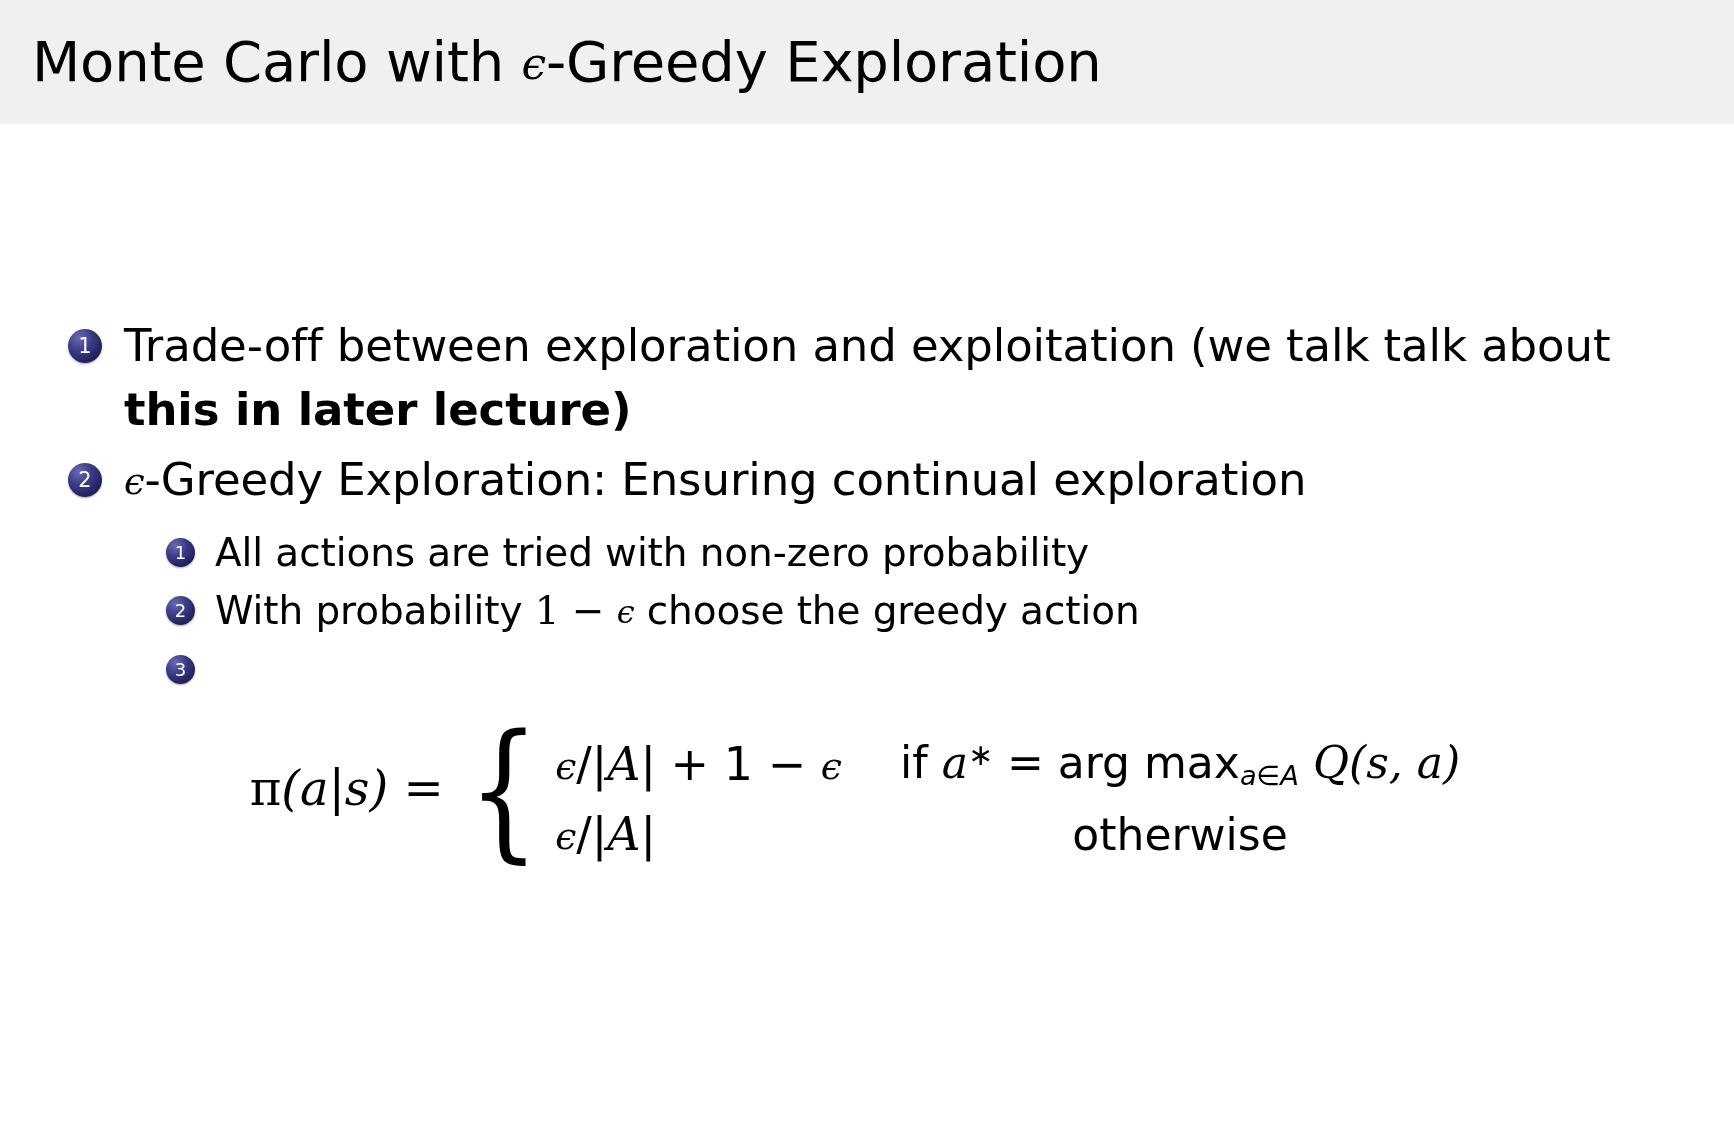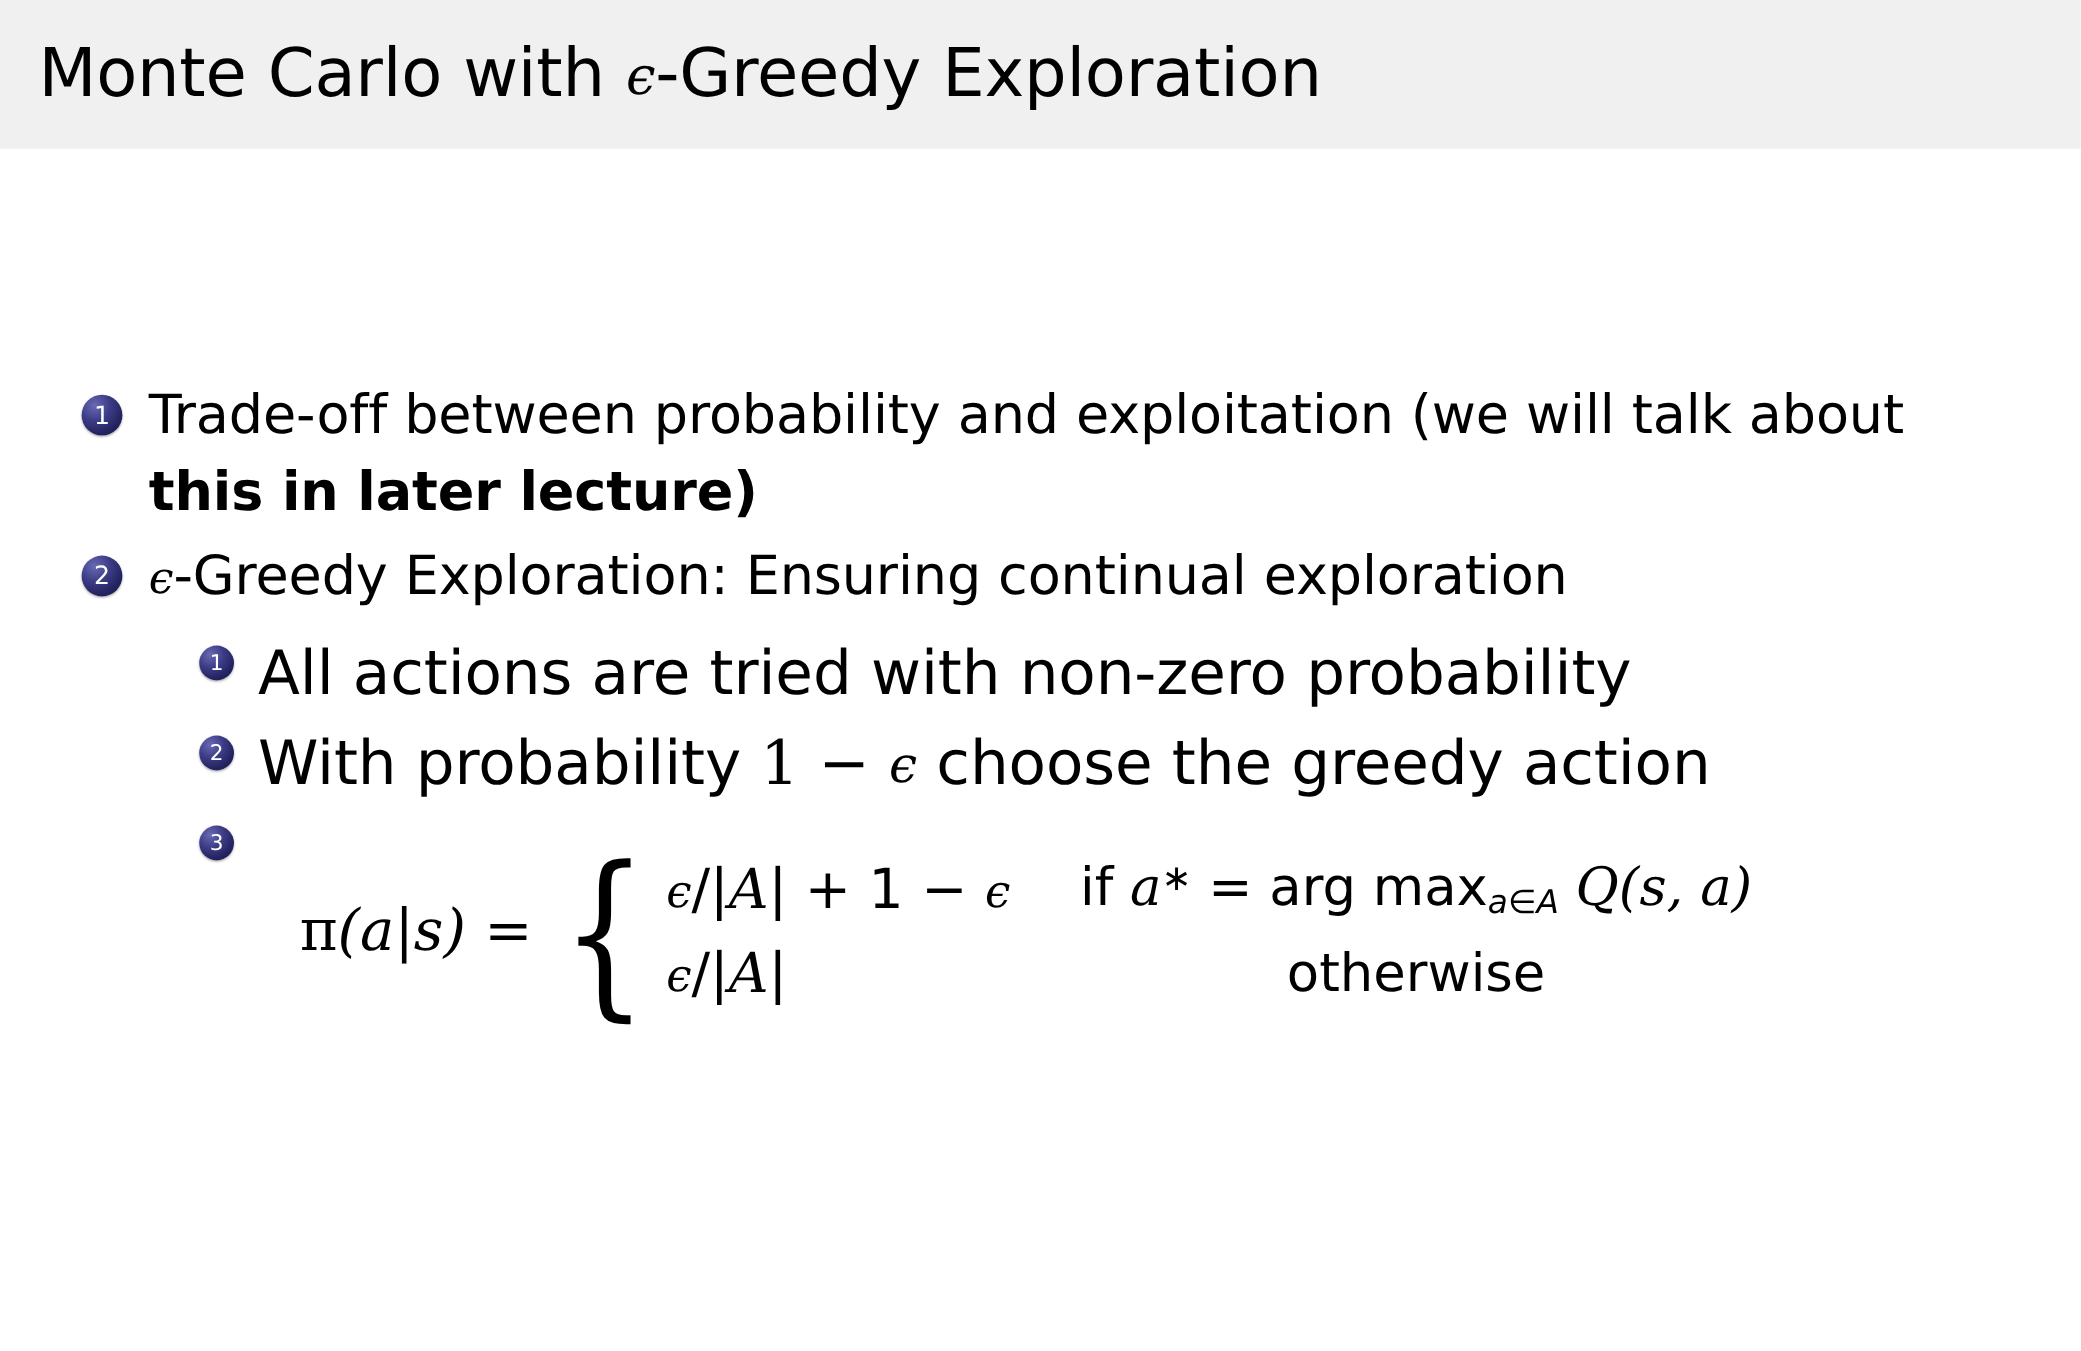--- a/index.html
+++ b/index.html
@@ -122,21 +122,21 @@
     margin-left: 98px;
   }
 
   .item2 {
     display: flex;
     align-items: flex-start;
     margin-bottom: 4px;
   }
 
   .item2-text {
-    font-size: 51px;
+    font-size: 39px;
     line-height: 1.40;
     letter-spacing: -0.1px;
     text-align: right;
   }
 
   .eps-i {
     font-family: "DejaVu Serif", "Liberation Serif", serif;
     font-style: italic;
     font-size: 0.82em;
     position: relative;
@@ -188,20 +188,21 @@
     position: relative;
     top: 2px;
   }
 
   .cases {
     display: grid;
     grid-template-columns: auto auto;
     column-gap: 58px;
     row-gap: 16px;
     align-items: center;
+    margin-top: 23px;
   }
 
   .case-val {
     font-size: 46px;
     white-space: nowrap;
     font-style: italic;
   }
 
   .case-cond {
     font-size: 44px;
@@ -249,21 +250,21 @@
   <div class="title-bar">
     <div class="slide-title"><span>Monte Carlo with </span><span class="eps">ϵ</span><span>-Greedy Exploration</span></div>
   </div>
 
   <div class="body">
 
     <div class="lvl1">
 
       <div class="item1">
         <span class="ball ball-l1">1</span>
-        <span class="item1-text"><span>Trade-off between probability and exploitation (we will talk about</span>
+        <span class="item1-text"><span>Trade-off between exploration and exploitation (we talk talk about</span>
           <span class="wrap2">this in later lecture)</span>
         </span>
       </div>
 
       <div class="item1">
         <span class="ball ball-l1">2</span>
         <span class="item1-text"><span class="eps-i">ϵ</span><span>-Greedy Exploration:  Ensuring continual exploration</span></span>
       </div>
 
       <div class="lvl2">

